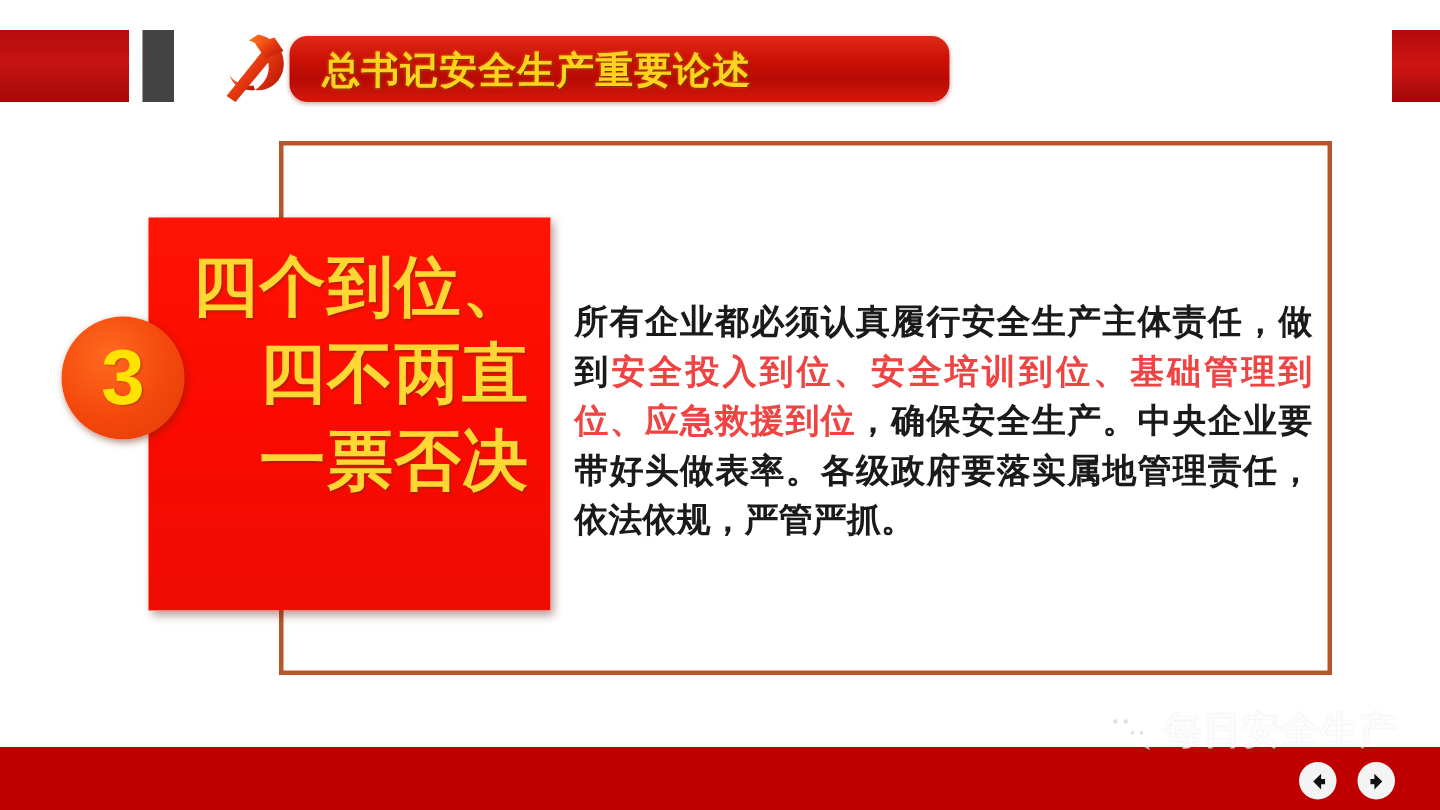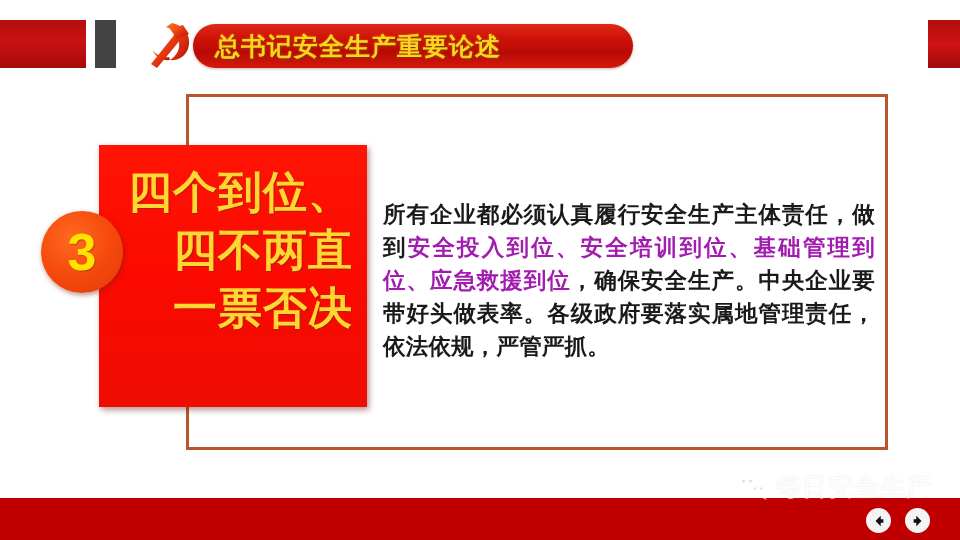--- a/index.html
+++ b/index.html
@@ -42,21 +42,21 @@
     width: 32px;
     height: 48px;
     background: linear-gradient(180deg, #b30b0b 0%, #cf1414 50%, #a00808 100%);
   }
   .hdr-banner {
     position: absolute;
     left: 193px;
     top: 24px;
     width: 440px;
     height: 44px;
-    border-radius: 22px;
+    border-radius: 12px;
     background: linear-gradient(180deg, #e02a18 0%, #cc1106 35%, #b80a05 65%, #d4190c 100%);
     box-shadow: 0 1px 3px rgba(120,20,10,0.35);
   }
   .hdr-banner-text {
     position: absolute;
     left: 0;
     top: 0;
     right: 0;
     bottom: 0;
     display: flex;
@@ -143,21 +143,21 @@
     width: 492px;
     font-size: 22.5px;
     line-height: 33px;
     font-weight: bold;
     color: #1a1a1a;
     text-align: justify;
     letter-spacing: 0.2px;
     z-index: 11;
   }
   .hl {
-    color: #a21caf;
+    color: #ef4444;
   }
 
   
   .footer-band {
     position: absolute;
     left: 0;
     top: 498px;
     width: 960px;
     height: 42px;
     background: #c00000;

